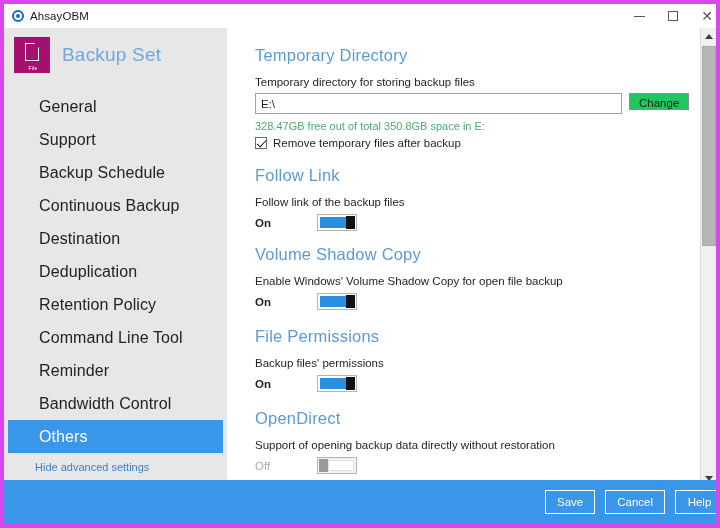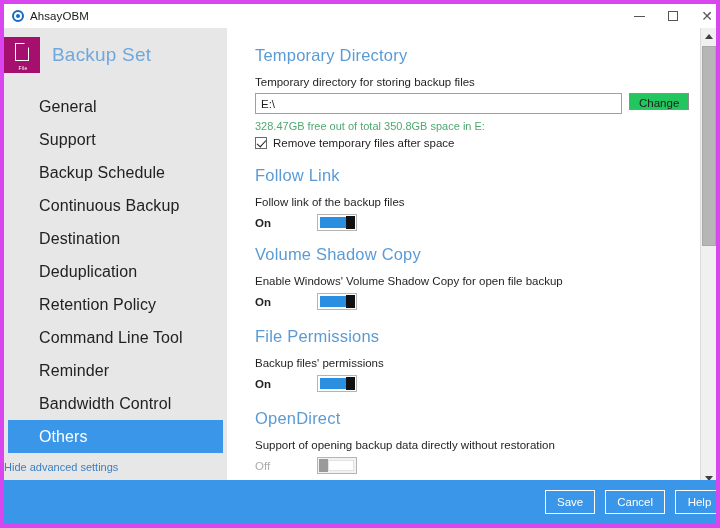--- a/index.html
+++ b/index.html
@@ -68,21 +68,21 @@
 
   
   #sidebar {
     position: absolute; left: 0; top: 24px;
     width: 223px; height: 458px;
     background: #e7e7e7;
   }
   #brand {
     display: flex; align-items: center;
     height: 54px;
-    padding-left: 0;
+    padding-left: 10px;
   }
   #brand-icon {
     width: 36px; height: 36px;
     background: #a50f6e;
     position: relative;
     flex: none;
     margin-right: 12px;
   }
   #brand-icon .doc {
     position: absolute;
@@ -121,20 +121,21 @@
     font-size: 16px;
     color: #222222;
     margin: 0 4px;
     letter-spacing: 0.1px;
   }
   .nav-item.selected {
     background: #3a96e8;
     color: #ffffff;
   }
   #advanced-link {
+    padding-left: 31px;
     margin-top: 8px;
     font-size: 11px;
     color: #3a7fc4;
   }
 
   
   #main {
     position: absolute;
     left: 223px; top: 24px;
     width: 497px; height: 458px;
@@ -391,21 +392,21 @@
       <div class="section">
         <h2 class="section-title">Temporary Directory</h2>
         <div class="field-label">Temporary directory for storing backup files</div>
         <div class="input-row">
           <input class="text-input" type="text" value="E:\" style="">
           <button class="btn-grey">Change</button>
         </div>
         <div class="space-note">328.47GB free out of total 350.8GB space in E:</div>
         <div class="checkbox-row">
           <span class="cbx checked"></span>
-          <span class="checkbox-label">Remove temporary files after space</span>
+          <span class="checkbox-label">Remove temporary files after backup</span>
         </div>
       </div>
 
       <div class="section" style="margin-top:17px;">
         <h2 class="section-title">Follow Link</h2>
         <div class="field-label">Follow link of the backup files</div>
         <div class="toggle-row">
           <span class="toggle-state">On</span>
           <span class="switch">
             <span class="fill"></span>

